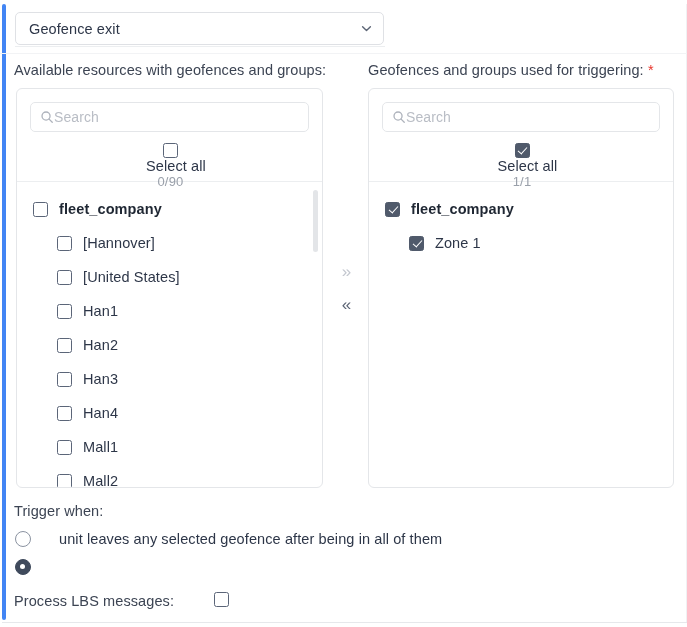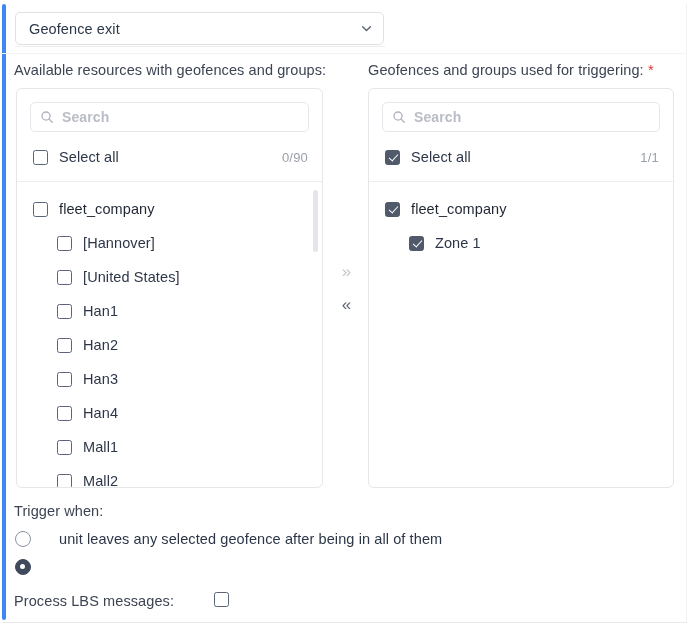--- a/index.html
+++ b/index.html
@@ -102,37 +102,37 @@
 
   .search-wrap { padding: 13px 13px 11px 13px; }
   .search-field {
     height: 30px;
     border: 1px solid #e4e6e9;
     border-radius: 5px;
     background: #fff;
     display: flex;
     align-items: center;
     padding: 0 9px;
-    gap: 8px;
+    gap: 0;
     cursor: text;
-    font-weight: bold;
   }
   .search-field svg { display: block; flex: 0 0 auto; }
   .search-ph {
     font-size: 14px;
     color: #b9bdc5;
     letter-spacing: .1px;
   }
 
   .selectall-row {
     display: flex;
     align-items: center;
     padding: 0 14px 0 16px;
     height: 28px;
     margin-bottom: 10px;
+    flex-direction: column;
   }
   .selectall-label {
     font-size: 14.5px;
     color: #2d3648;
     margin-left: 11px;
     flex: 1;
     letter-spacing: .1px;
   }
   .counter {
     font-size: 13px;
@@ -153,21 +153,21 @@
     height: 34px;
     padding-left: 16px;
   }
   .node .nlabel {
     font-size: 14.5px;
     color: #2d3648;
     margin-left: 11px;
     letter-spacing: .1px;
     white-space: nowrap;
   }
-  .node.group .nlabel { font-weight: normal; color: #1f2733; }
+  .node.group .nlabel { font-weight: bold; color: #1f2733; }
   .node.child { padding-left: 40px; }
 
   
   .sb-track {
     position: absolute;
     right: 4px; top: 8px;
     width: 5px; height: 304px;
     background: transparent;
   }
   .sb-thumb {

